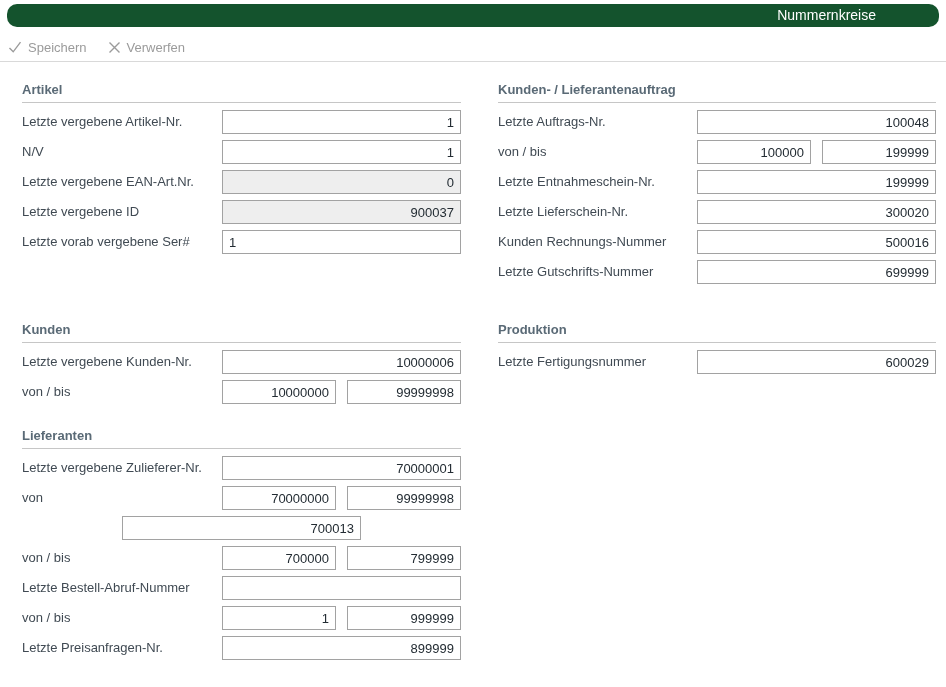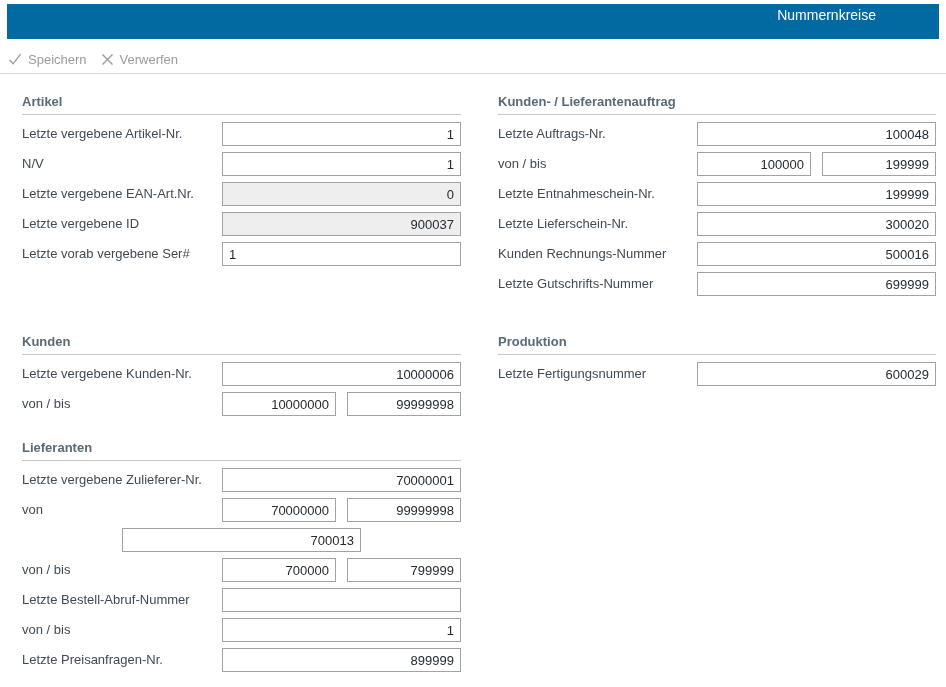--- a/index.html
+++ b/index.html
@@ -4,30 +4,30 @@
 <style>
   * { box-sizing: border-box; }
   html,body { margin:0; padding:0; }
   body {
     width: 946px; height: 687px; overflow: hidden;
     background: #ffffff;
     font-family: "Liberation Sans", "DejaVu Sans", sans-serif;
     -webkit-font-smoothing: antialiased;
   }
   .titlebar {
-    margin: 4px 7px 0 7px; height: 35px;
-    background: #0369a1; position: relative;
+    margin: 4px 7px 0 7px; height: 23px;
+    background: #14532d; position: relative; border-radius: 10px;
   }
   .titlebar .title {
     position: absolute; right: 63px; top: 0;
     line-height: 23px; color: #ffffff; font-size: 14px;
   }
   .toolbar {
     margin: 8px 18px 0 8px; height: 24px;
-    display: flex; align-items: center; gap: 14px;
+    display: flex; align-items: center; gap: 21px;
   }
   .tb-btn {
     background: none; border: none; padding: 0;
     display: inline-flex; align-items: center; gap: 6px;
     color: #9b9b9b; font-size: 13px;
     font-family: "Liberation Sans", "DejaVu Sans", sans-serif;
     cursor: default;
   }
   .tb-btn svg { display: block; }
   .divider { margin-top: 2px; border-top: 1px solid #d9d9d9; }
@@ -182,20 +182,21 @@
         <div class="row">
           <span class="flabel">Letzte Bestell-Abruf-Nummer</span>
           <span class="inputs">
               <input class="field" value="" style="">
             </span>
         </div>
         <div class="row">
           <span class="flabel">von / bis</span>
           <span class="inputs">
             <input class="field" value="1" style="">
+            <input class="field" value="999999" style="">
           </span>
         </div>
         <div class="row">
           <span class="flabel">Letzte Preisanfragen-Nr.</span>
           <span class="inputs">
               <input class="field" value="899999" style="">
             </span>
         </div>
       </div>
     </div>

